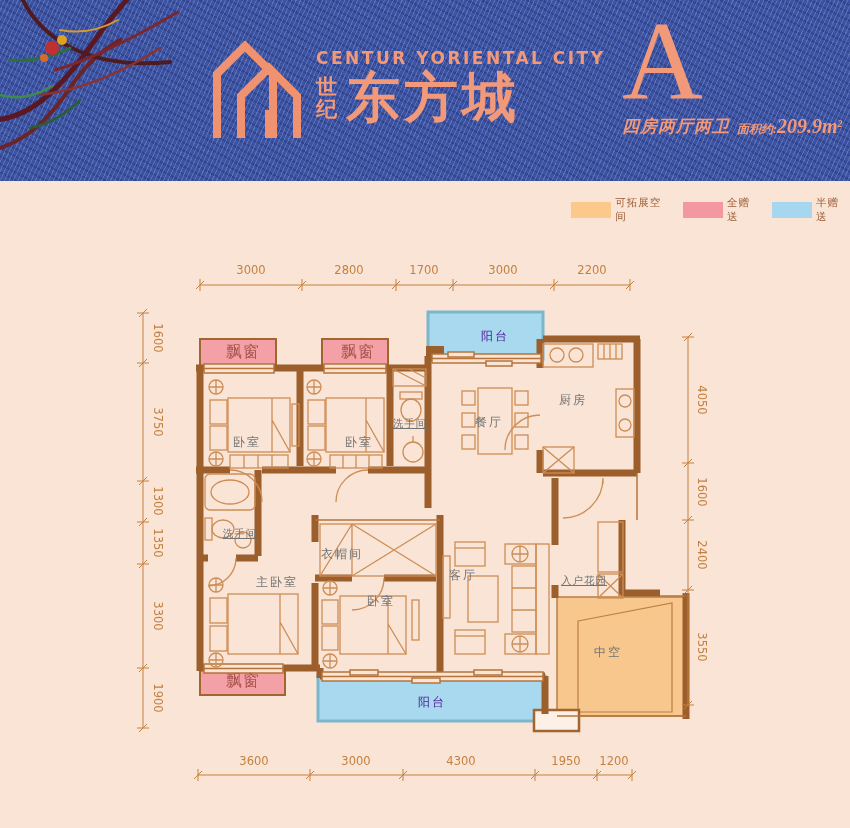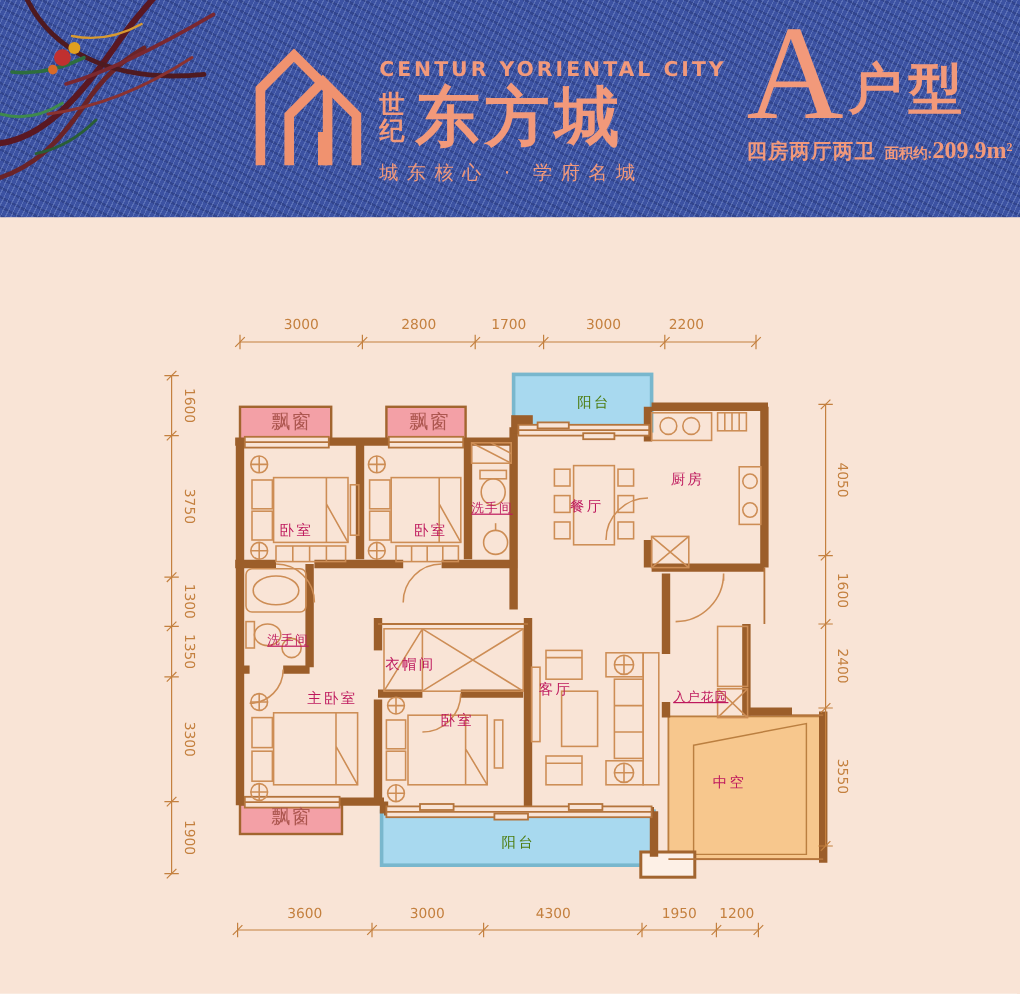--- a/index.html
+++ b/index.html
@@ -18,41 +18,41 @@
   .brand-prefix{width:25px;font-size:21px;font-weight:bold;line-height:1.02;word-break:break-all;
                 margin-right:5px;margin-bottom:5px;}
   .brand-cn{font-size:54px;font-weight:bold;line-height:1;letter-spacing:4px;white-space:nowrap;}
   .brand-slogan{font-size:16px;letter-spacing:7px;margin-top:9px;white-space:nowrap;}
   .unit-block{position:absolute;left:622px;top:10px;width:222px;color:#f2997a;white-space:nowrap;}
   .unit-row{display:flex;align-items:flex-end;}
   .unit-letter{font-family:"Liberation Serif","DejaVu Serif",serif;font-size:112px;line-height:.92;}
   .unit-suffix{font-family:"Liberation Serif","DejaVu Serif",serif;font-size:45px;font-weight:bold;
                letter-spacing:5px;margin-left:4px;margin-bottom:9px;}
   .unit-spec-row{display:flex;align-items:flex-start;margin-top:2px;
-                 font-family:"Liberation Serif","DejaVu Serif",serif;}
+                 font-family:"Liberation Serif","DejaVu Serif",serif;font-style:italic;}
   .unit-spec{font-size:17px;font-weight:bold;letter-spacing:1px;}
   .area-wrap{margin-left:7px;}
   .area-label{font-size:12px;font-weight:bold;}
   .area-num{font-size:20px;font-weight:bold;}
   .area-sup{font-size:10px;font-weight:bold;vertical-align:super;}
   
   .legend{position:absolute;left:571px;top:196px;display:flex;align-items:center;gap:11px;}
   .legend-item{display:flex;align-items:center;gap:4px;}
   .swatch{width:41px;height:16px;display:inline-block;}
   .sw-expand{background:#fbc98b;}
   .sw-full{background:#f2989e;}
   .sw-half{background:#a6d7ef;}
   .legend-label{font-size:10.5px;color:#9b5b33;letter-spacing:1px;}
   
   .floorplan{position:absolute;left:0;top:0;}
-  .room-label{position:absolute;transform:translate(-50%,-50%);font-size:12px;color:#be185d;
+  .room-label{position:absolute;transform:translate(-50%,-50%);font-size:12px;color:#737373;
               letter-spacing:2px;white-space:nowrap;}
   .lbl-sm{font-size:10.5px;letter-spacing:1px;text-decoration:underline;}
   .lbl-bay{font-size:16px;color:#ad5750;letter-spacing:1px;}
-  .lbl-balcony{color:#4d7c0f;padding-left:16px;}
+  .lbl-balcony{color:#4c1d95;padding-left:16px;}
   .dim{position:absolute;transform:translate(-50%,-50%);font-size:11.5px;color:#c4803f;white-space:nowrap;}
   .dim-v{transform:translate(-50%,-50%) rotate(90deg);}
 </style>
 </head>
 <body>
 
 <div class="page">
 
   <div class="header">
     <svg class="branch" width="210" height="165" viewBox="0 0 210 165">
@@ -77,34 +77,46 @@
         <path d="M36,104 V62 L64,34 92,62 V104"></path>
         <path d="M64,104 V76"></path>
       </g>
     </svg>
     <div class="brand-text">
       <div class="brand-en">CENTUR YORIENTAL CITY</div>
       <div class="brand-cn-row">
         <div class="brand-prefix">世纪</div>
         <div class="brand-cn">东方城</div>
       </div>
-      <div class="brand-slogan">城东核心 · 学府名城</div>
     </div>
     <div class="unit-block">
       <div class="unit-row">
         <span class="unit-letter">A</span>
-        <span class="unit-suffix">户型</span>
       </div>
       <div class="unit-spec-row">
         <span class="unit-spec">四房两厅两卫</span>
         <span class="area-wrap"><span class="area-label">面积约:</span><span class="area-num">209.9m</span><span class="area-sup">2</span></span>
       </div>
     </div>
   </div>
 
+  <div class="legend">
+    <span class="legend-item">
+      <span class="swatch sw-expand"></span>
+      <span class="legend-label">可拓展空间</span>
+    </span>
+    <span class="legend-item">
+      <span class="swatch sw-full"></span>
+      <span class="legend-label">全赠送</span>
+    </span>
+    <span class="legend-item">
+      <span class="swatch sw-half"></span>
+      <span class="legend-label">半赠送</span>
+    </span>
+  </div>
 
   <svg class="floorplan" width="850" height="828" viewBox="0 0 850 828">
 
     <g>
       <rect x="428" y="312" width="115" height="47" fill="#a8d9ef" stroke="#79b7cd" stroke-width="3"></rect>
       <rect x="318" y="676" width="227" height="45" fill="#a8d9ef" stroke="#79b7cd" stroke-width="3"></rect>
       <rect x="200" y="339" width="76" height="27" fill="#f3a0a6" stroke="#a2652f" stroke-width="2"></rect>
       <rect x="322" y="339" width="66" height="27" fill="#f3a0a6" stroke="#a2652f" stroke-width="2"></rect>
       <rect x="200" y="668" width="85" height="27" fill="#f3a0a6" stroke="#a2652f" stroke-width="2"></rect>
       <rect x="557" y="597" width="129" height="119" fill="#f7c78d" stroke="#bb7f40" stroke-width="1.5"></rect>
@@ -337,21 +349,21 @@
   <span class="room-label" style="left:463px;top:575px">客厅</span>
   <span class="room-label lbl-sm" style="left:584px;top:581px">入户花园</span>
   <span class="room-label" style="left:608px;top:652px">中空</span>
   <span class="room-label lbl-bay" style="left:243px;top:681px">飘窗</span>
   <span class="room-label lbl-balcony" style="left:424px;top:702px">阳台</span>
 
   <span class="dim" style="left:251px;top:270px">3000</span>
   <span class="dim" style="left:349px;top:270px">2800</span>
   <span class="dim" style="left:424px;top:270px">1700</span>
   <span class="dim" style="left:503px;top:270px">3000</span>
-  <span class="dim" style="left:572px;top:270px">2200</span>
+  <span class="dim" style="left:592px;top:270px">2200</span>
 
   <span class="dim" style="left:254px;top:761px">3600</span>
   <span class="dim" style="left:356px;top:761px">3000</span>
   <span class="dim" style="left:461px;top:761px">4300</span>
   <span class="dim" style="left:566px;top:761px">1950</span>
   <span class="dim" style="left:614px;top:761px">1200</span>
 
   <span class="dim dim-v" style="left:158px;top:338px">1600</span>
   <span class="dim dim-v" style="left:158px;top:422px">3750</span>
   <span class="dim dim-v" style="left:158px;top:501px">1300</span>

